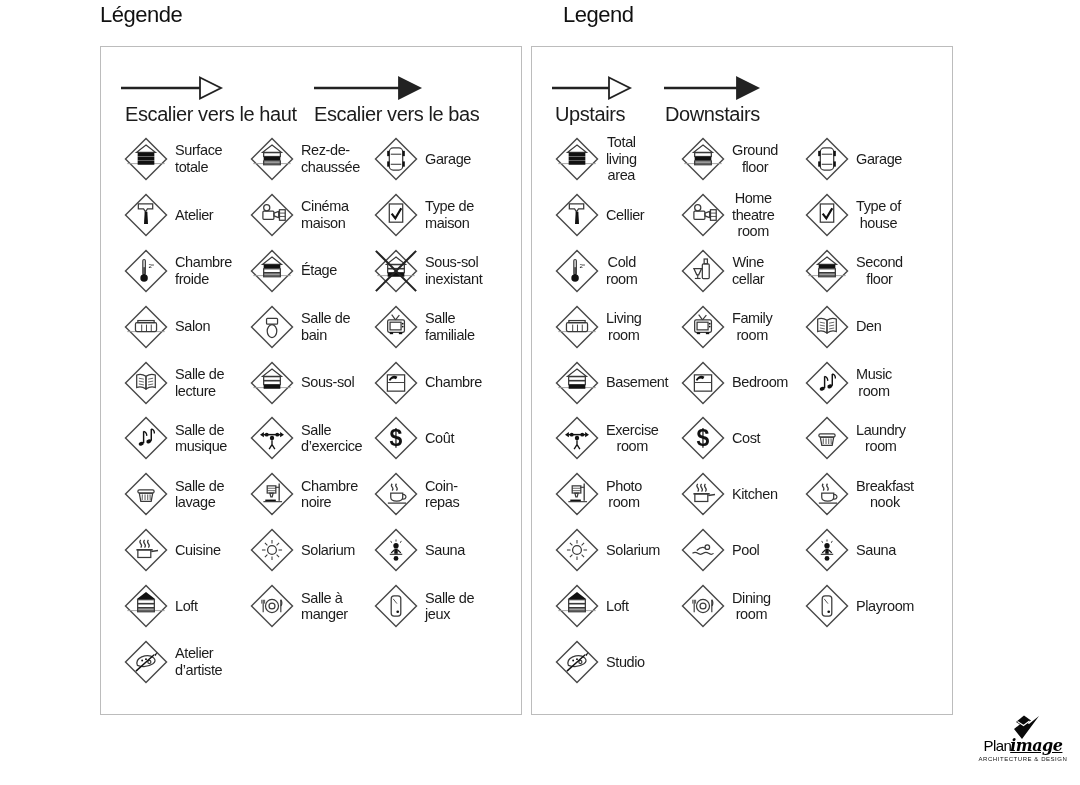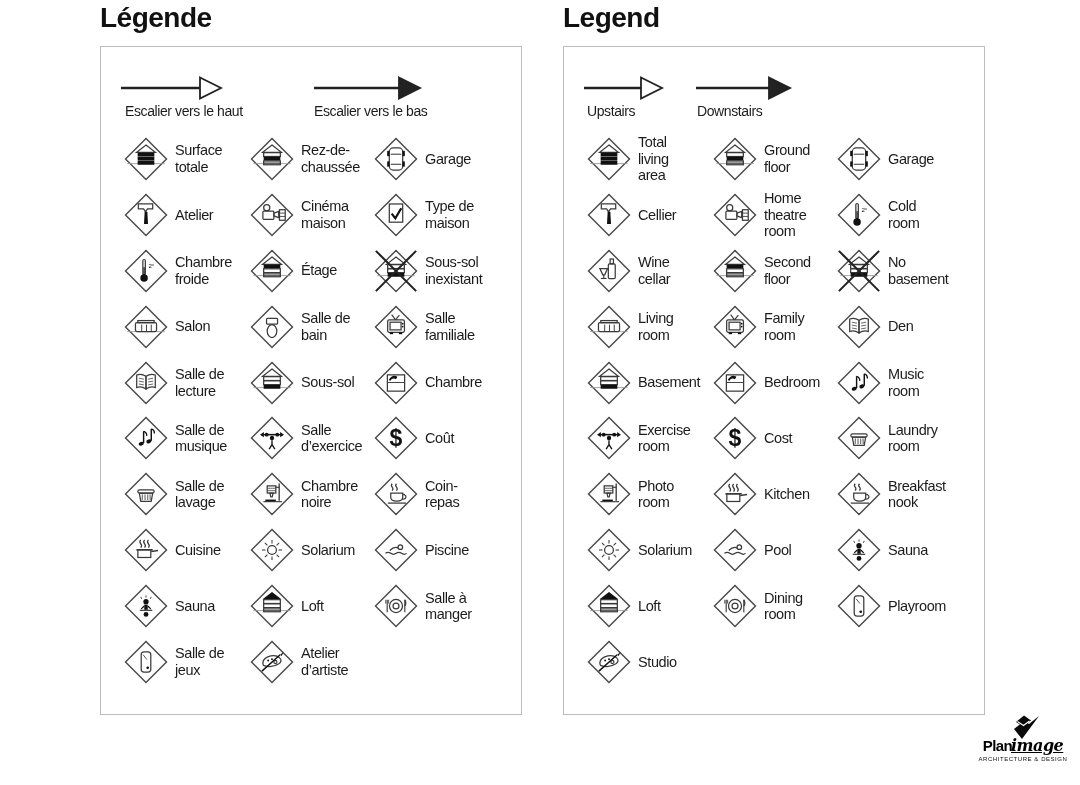--- a/index.html
+++ b/index.html
@@ -1,39 +1,39 @@
 <!DOCTYPE html>
 <html><head>
 <meta charset="utf-8">
 <style>
   html,body{margin:0;padding:0;background:#fff;}
   .canvas{position:relative;width:1080px;height:785px;background:#fff;overflow:hidden;
           font-family:"Liberation Sans",sans-serif;color:#1c1c1c;}
-  .panel-title{position:absolute;top:2px;font-size:28px;font-weight:700;letter-spacing:-0.5px;color:#111;}
+  .panel-title{position:absolute;top:2px;font-size:22px;font-weight:400;letter-spacing:-0.5px;color:#111;}
   #title-fr{left:100px;}
   #title-en{left:563px;}
   .panel{position:absolute;top:46px;width:422px;height:669px;border:1.5px solid #bcbcbc;background:#fff;box-sizing:border-box;}
   #panel-fr{left:100px;}
-  #panel-en{left:563px;}
+  #panel-en{left:531px;text-align:center;}
   .arrow{position:absolute;top:28px;}
-  .arrow-label{position:absolute;top:56px;font-size:14px;letter-spacing:-0.4px;white-space:nowrap;color:#1c1c1c;}
+  .arrow-label{position:absolute;top:56px;font-size:20px;letter-spacing:-0.4px;white-space:nowrap;color:#1c1c1c;}
   
   .fr .arrow-up{left:19px;}   .fr .arrow-up-label{left:24px;}
   .fr .arrow-down{left:212px;}.fr .arrow-down-label{left:213px;text-align:right;}
   .en .arrow-up{left:19px;}   .en .arrow-up-label{left:23px;}
   .en .arrow-down{left:131px;}.en .arrow-down-label{left:133px;}
   .grid{position:absolute;left:22px;top:84px;right:8px;display:grid;
         grid-template-columns:126px 124px auto;grid-auto-rows:55.9px;align-items:center;}
   .cell{display:flex;align-items:center;gap:6px;}
   .cell .label{font-size:14.5px;line-height:16.5px;letter-spacing:-0.4px;white-space:pre-line;color:#1c1c1c;}
   .diamond{flex:0 0 auto;width:46px;height:46px;display:block;}
   .logo{position:absolute;left:972px;top:712px;width:102px;text-align:center;line-height:1;}
   .logo-mark{display:block;margin:0 auto;}
   .brand{white-space:nowrap;margin-top:-2px;}
-  .brand-bold{font-weight:700;font-size:15px;letter-spacing:-0.6px;color:#000;}
+  .brand-bold{font-weight:400;font-size:15px;letter-spacing:-0.6px;color:#000;}
   .brand-script{font-family:"DejaVu Serif",serif;font-style:italic;font-weight:600;font-size:16px;letter-spacing:-0.5px;color:#000;margin-left:-1px;text-decoration:underline;}
   .tagline{font-size:6px;letter-spacing:0.55px;color:#111;margin-top:1.5px;}
 </style>
 </head>
 <body>
 
 <div class="canvas">
 
   <div class="panel-title" id="title-fr">Légende</div>
   <div class="panel-title" id="title-en">Legend</div>
@@ -329,29 +329,20 @@
                 <line x1="28.8" y1="28.8" x2="31.4" y2="31.4"></line>
        <line x1="31.4" y1="16.6" x2="28.8" y2="19.2"></line>
                 <line x1="19.2" y1="28.8" x2="16.6" y2="31.4"></line>
      </g>
   </svg></span>
           <span class="label">Solarium</span>
         </div>
         <div class="cell">
           <span class="diamond"><svg viewBox="0 0 48 48" width="46" height="46">
     <path d="M24 2.6 L45.4 24 L24 45.4 L2.6 24 Z" fill="#fff" stroke="#4a4a4a" stroke-width="1.5"></path>
-    <circle cx="28.5" cy="21" r="2.4" stroke="#3a3a3a" fill="none" stroke-width="1.3"></circle>
-     <path d="M17.5 24.5 q5-5 9-2.5" stroke="#3a3a3a" fill="none" stroke-width="1.3"></path>
-     <path d="M13 27.5 q2.8-2 5.6 0 q2.8 2 5.6 0 q2.8-2 5.6 0 q2.8 2 5.2 0" stroke="#3a3a3a" fill="none" stroke-width="1.3"></path>
-  </svg></span>
-          <span class="label">Piscine</span>
-        </div>
-        <div class="cell">
-          <span class="diamond"><svg viewBox="0 0 48 48" width="46" height="46">
-    <path d="M24 2.6 L45.4 24 L24 45.4 L2.6 24 Z" fill="#fff" stroke="#4a4a4a" stroke-width="1.5"></path>
     <line x1="18.5" y1="14.5" x2="19.5" y2="16.5" stroke="#3a3a3a" stroke-width="1"></line>
      <line x1="24" y1="13" x2="24" y2="15.2" stroke="#3a3a3a" stroke-width="1"></line>
      <line x1="29.5" y1="14.5" x2="28.5" y2="16.5" stroke="#3a3a3a" stroke-width="1"></line>
      <circle cx="24" cy="19.5" r="2.8" fill="#111"></circle>
      <rect x="22.2" y="22.5" width="3.6" height="5.5" fill="#111"></rect>
      <line x1="22.2" y1="24" x2="19" y2="27" stroke="#111" stroke-width="1.3"></line>
      <line x1="25.8" y1="24" x2="29" y2="27" stroke="#111" stroke-width="1.3"></line>
      <line x1="17.5" y1="28.5" x2="30.5" y2="28.5" stroke="#3a3a3a" stroke-width="1.3"></line>
      <circle cx="24" cy="32.8" r="2.5" fill="#111"></circle>
   </svg></span>
@@ -480,20 +471,29 @@
      <line x1="31.8" y1="22" x2="37.8" y2="22" stroke="#3a3a3a" stroke-width="0.9"></line>
      <line x1="31.8" y1="25.5" x2="37.8" y2="25.5" stroke="#3a3a3a" stroke-width="0.9"></line>
   </svg></span>
           <span class="label">Home
 theatre
 room</span>
         </div>
         <div class="cell">
           <span class="diamond"><svg viewBox="0 0 48 48" width="46" height="46">
     <path d="M24 2.6 L45.4 24 L24 45.4 L2.6 24 Z" fill="#fff" stroke="#4a4a4a" stroke-width="1.5"></path>
+    <rect x="17" y="12.5" width="14" height="19" stroke="#3a3a3a" fill="none" stroke-width="1.3"></rect>
+     <path d="M19.5 22.5 L23.3 27.5 L29.5 17" stroke="#111" fill="none" stroke-width="2.3"></path>
+  </svg></span>
+          <span class="label">Type of
+house</span>
+        </div>
+        <div class="cell">
+          <span class="diamond"><svg viewBox="0 0 48 48" width="46" height="46">
+    <path d="M24 2.6 L45.4 24 L24 45.4 L2.6 24 Z" fill="#fff" stroke="#4a4a4a" stroke-width="1.5"></path>
     <rect x="20.7" y="12" width="2.6" height="16" rx="1.3" stroke="#3a3a3a" fill="none" stroke-width="1.3"></rect>
      <rect x="21.4" y="20" width="1.2" height="9" fill="#111"></rect>
      <circle cx="22" cy="31.2" r="3.9" fill="#111"></circle>
      <text x="26.5" y="20.5" font-size="6.5" fill="#111" font-family="Liberation Sans,sans-serif">2°</text>
   </svg></span>
           <span class="label">Cold
 room</span>
         </div>
         <div class="cell">
           <span class="diamond"><svg viewBox="0 0 48 48" width="46" height="46">
@@ -513,34 +513,20 @@
     <line x1="4.5" y1="28.8" x2="43.5" y2="28.8" stroke="#9a9a9a" stroke-width="0.9"></line>
               <path d="M24 9.5 L33.8 17 L14.2 17 Z" stroke="#3a3a3a" fill="none" stroke-width="1.3"></path>
               <rect x="15.3" y="17.4" width="17.4" height="4" fill="#111"></rect>
               <rect x="15.3" y="21.7" width="17.4" height="4" stroke="#3a3a3a" fill="none" stroke-width="1.3"></rect>
               <rect x="15.3" y="26" width="17.4" height="4" stroke="#3a3a3a" fill="none" stroke-width="1.3"></rect>
               <line x1="15.3" y1="27.4" x2="32.7" y2="27.4" stroke="#3a3a3a" stroke-width="0.7"></line>
               <line x1="15.3" y1="28.7" x2="32.7" y2="28.7" stroke="#3a3a3a" stroke-width="0.7"></line>
   </svg></span>
           <span class="label">Second
 floor</span>
-        </div>
-        <div class="cell">
-          <span class="diamond"><svg viewBox="0 0 48 48" width="46" height="46">
-    <path d="M24 2.6 L45.4 24 L24 45.4 L2.6 24 Z" fill="#fff" stroke="#4a4a4a" stroke-width="1.5"></path>
-    <line x1="4.5" y1="28.8" x2="43.5" y2="28.8" stroke="#9a9a9a" stroke-width="0.9"></line>
-              <path d="M24 9.5 L33.8 17 L14.2 17 Z" stroke="#3a3a3a" fill="none" stroke-width="1.3"></path>
-              <rect x="15.3" y="17.4" width="17.4" height="4" stroke="#3a3a3a" fill="none" stroke-width="1.3"></rect>
-              <rect x="15.3" y="21.7" width="17.4" height="4" stroke="#3a3a3a" fill="none" stroke-width="1.3"></rect>
-              <rect x="15.3" y="26" width="17.4" height="4" fill="#111"></rect>
-              <line x1="3" y1="3" x2="45" y2="45" stroke="#222" stroke-width="2.2"></line>
-              <line x1="45" y1="3" x2="3" y2="45" stroke="#222" stroke-width="2.2"></line>
-  </svg></span>
-          <span class="label">No
-basement</span>
         </div>
         <div class="cell">
           <span class="diamond"><svg viewBox="0 0 48 48" width="46" height="46">
     <path d="M24 2.6 L45.4 24 L24 45.4 L2.6 24 Z" fill="#fff" stroke="#4a4a4a" stroke-width="1.5"></path>
     <line x1="4.5" y1="28.8" x2="43.5" y2="28.8" stroke="#9a9a9a" stroke-width="0.9"></line>
               <rect x="13" y="19.5" width="22" height="9.2" rx="1.5" stroke="#3a3a3a" fill="none" stroke-width="1.3"></rect>
      <rect x="15.5" y="17.3" width="17" height="2.2" stroke="#3a3a3a" fill="none" stroke-width="1.3"></rect>
      <line x1="19.5" y1="21.5" x2="19.5" y2="28.7" stroke="#3a3a3a" stroke-width="1"></line>
      <line x1="24.5" y1="21.5" x2="24.5" y2="28.7" stroke="#3a3a3a" stroke-width="1"></line>
      <line x1="29.5" y1="21.5" x2="29.5" y2="28.7" stroke="#3a3a3a" stroke-width="1"></line>

